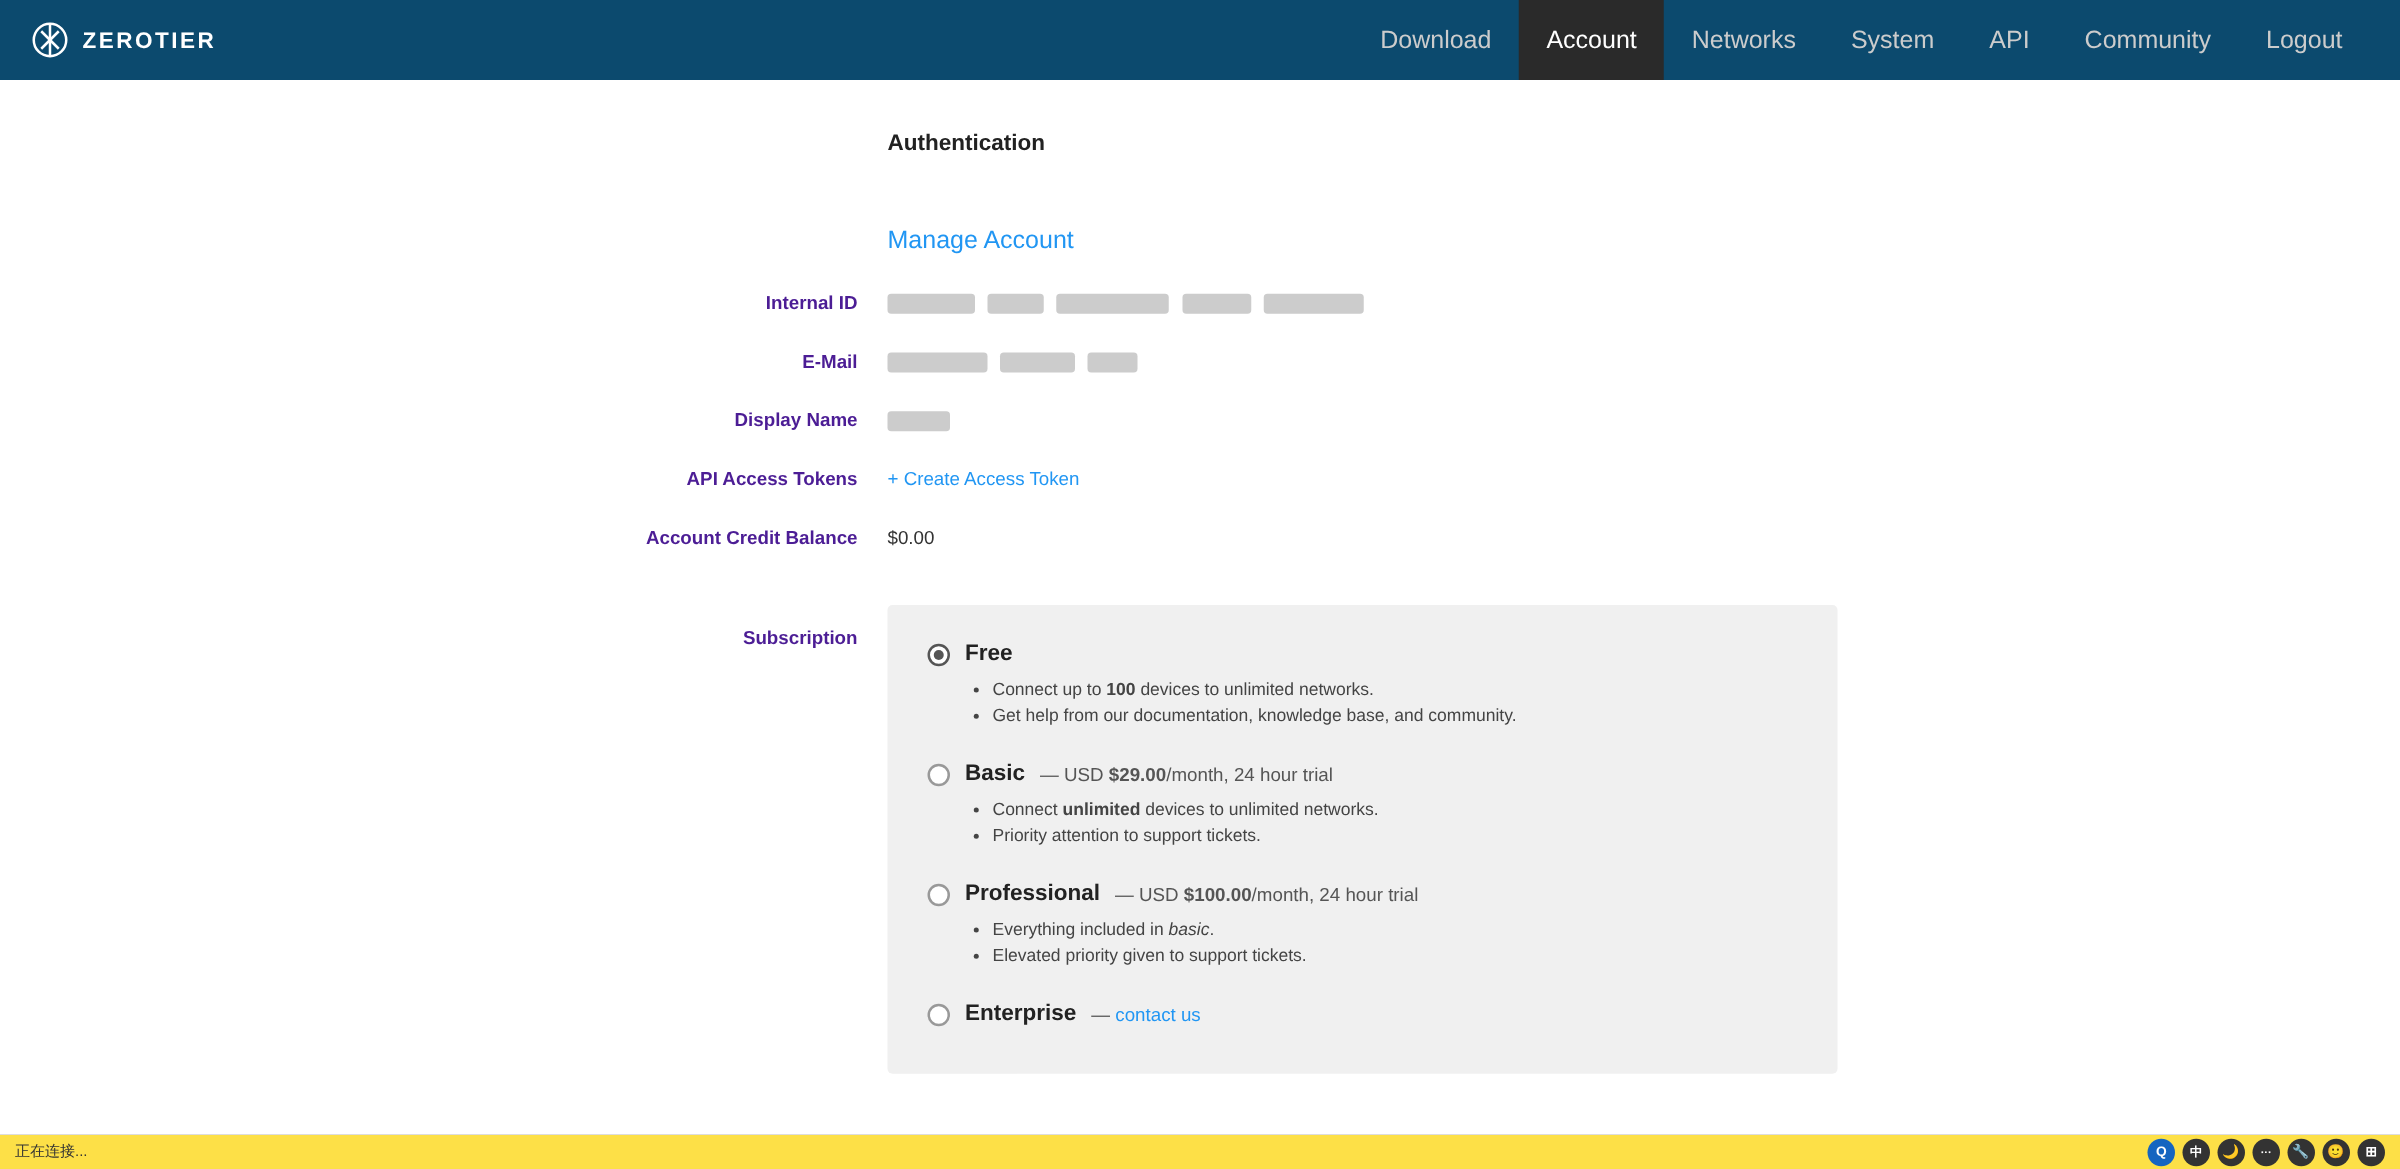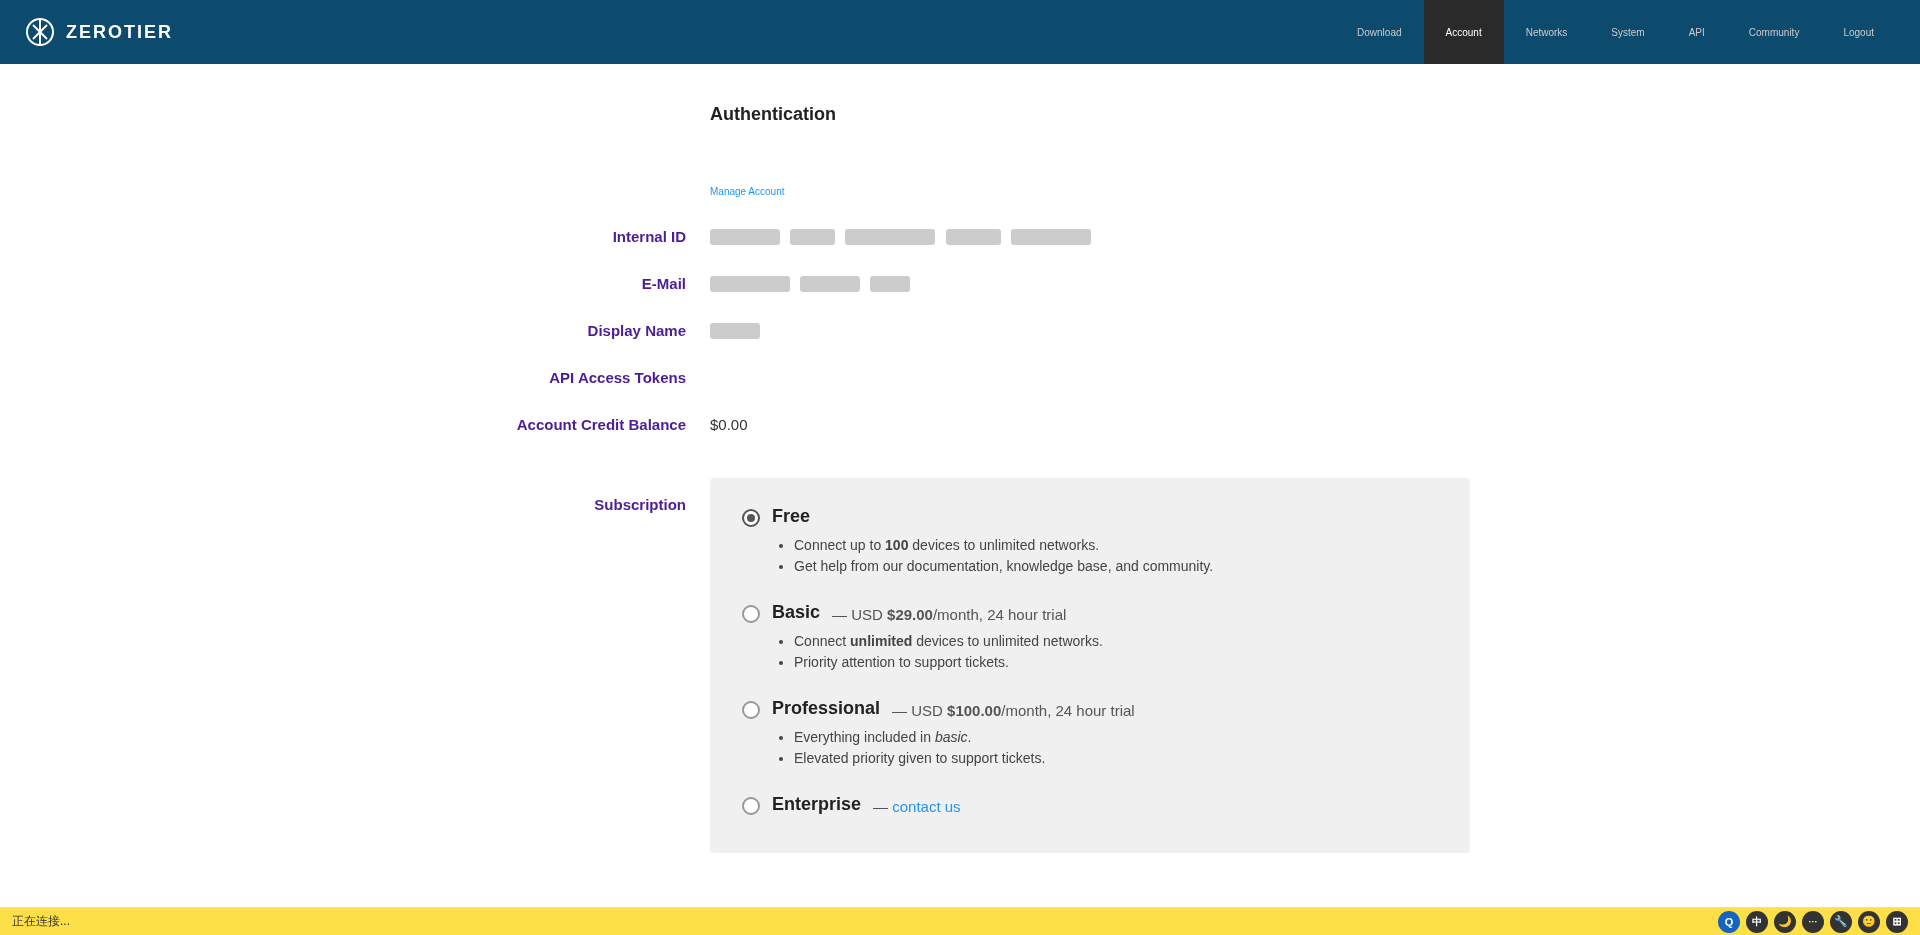--- a/index.html
+++ b/index.html
@@ -35,21 +35,21 @@
       align-items: center;
       height: 100%;
     }
     .nav-link {
       color: #ccc;
       text-decoration: none;
       padding: 0 22px;
       height: 64px;
       display: flex;
       align-items: center;
-      font-size: 10px;
+      font-size: 20px;
       cursor: pointer;
     }
     .nav-link.active {
       background: #2a2a2a;
       color: #fff;
     }
 
     
     main {
       margin-top: 64px;
@@ -96,21 +96,21 @@
       display: inline-block;
       background: #ccc;
       border-radius: 3px;
       height: 16px;
       vertical-align: middle;
     }
 
     .manage-link {
       color: #2196f3;
       text-decoration: none;
-      font-size: 10px;
+      font-size: 20px;
     }
 
     .create-token-link {
       color: #2196f3;
       text-decoration: none;
       font-size: 15px;
     }
 
     
     .subscription-box {
@@ -278,20 +278,23 @@
 
     <div class="field-row">
       <div class="field-label">Display Name</div>
       <div class="field-value">
         <span class="blurred-value" style="width:50px;"></span>
       </div>
     </div>
 
     <div class="field-row">
       <div class="field-label">API Access Tokens</div>
+      <div class="field-value">
+        <a class="create-token-link" href="#">+ Create Access Token</a>
+      </div>
     </div>
 
     <div class="field-row">
       <div class="field-label">Account Credit Balance</div>
       <div class="field-value">$0.00</div>
     </div>
 
     <div class="field-row" style="align-items: flex-start; margin-top: 45px;">
       <div class="field-label" style="padding-top: 18px;">Subscription</div>
       <div class="field-value">

